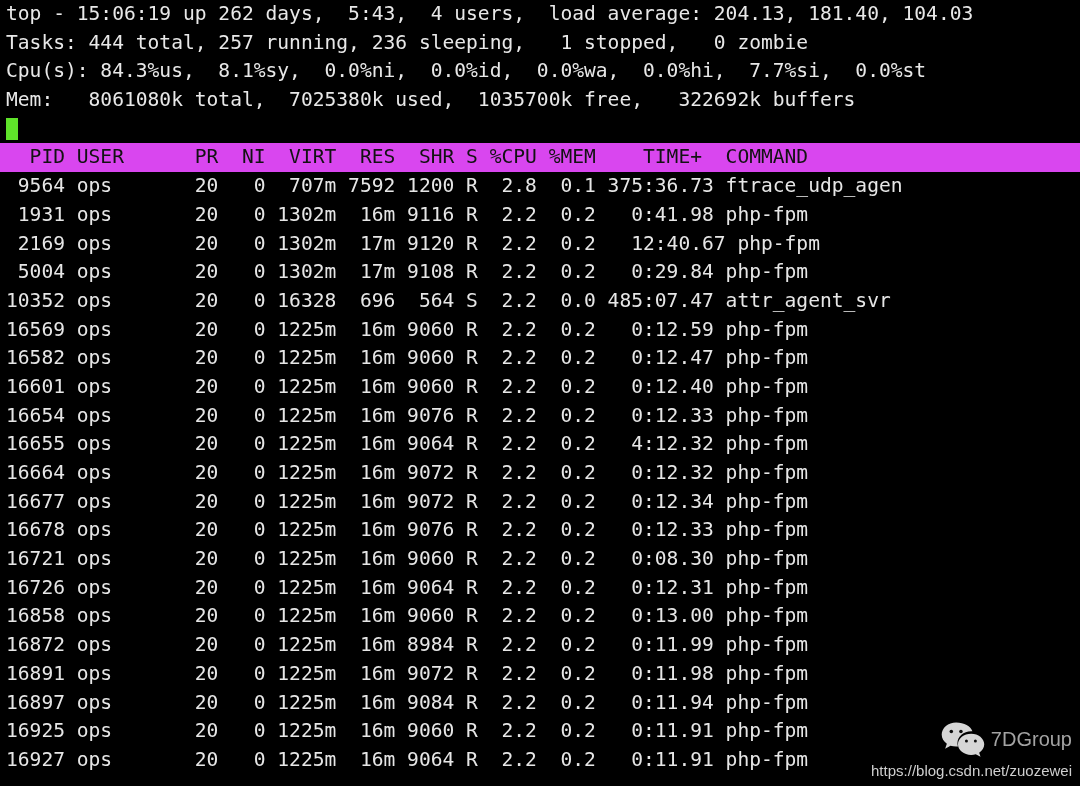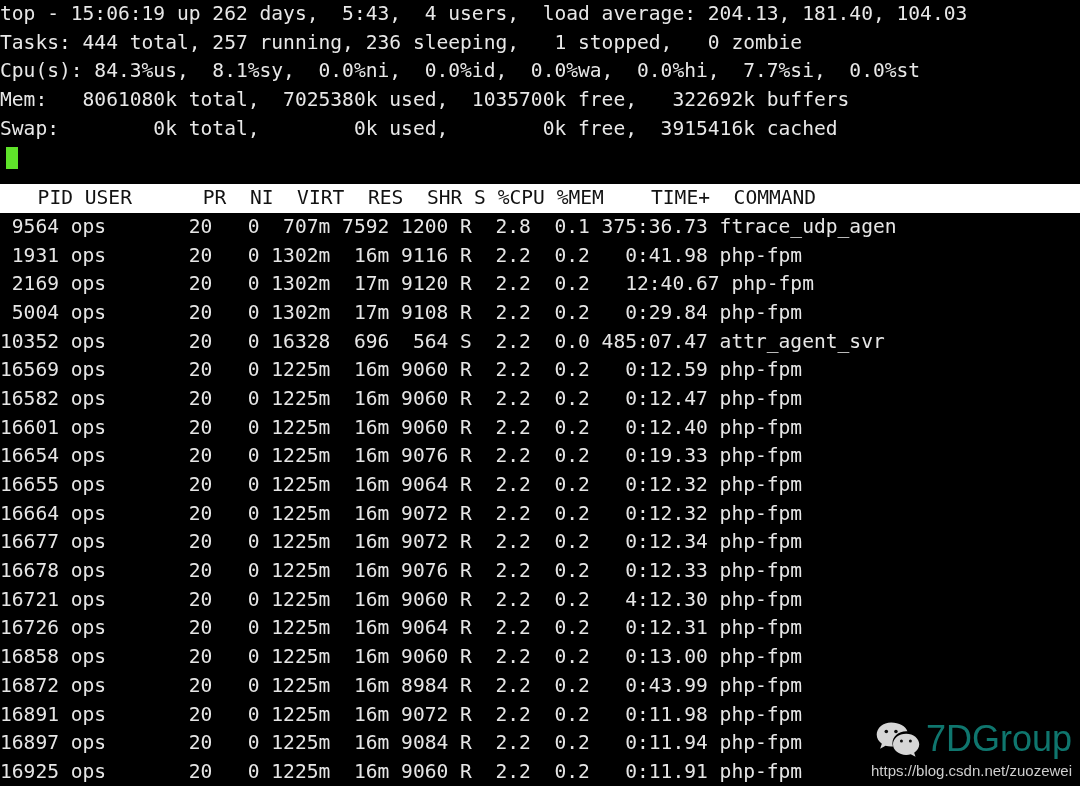--- a/index.html
+++ b/index.html
@@ -23,20 +23,21 @@
     color: #e6e6e6;
     font-family: "DejaVu Sans Mono", "Liberation Mono", monospace;
     font-size: 19.6px;
     line-height: 28.7px;
     letter-spacing: 0px;
     overflow: hidden;
   }
 
   .term-line {
     white-space: pre;
+    padding-left: 6px;
     height: 28.7px;
     font-family: "DejaVu Sans Mono", "Liberation Mono", monospace;
   }
 
   .summary {
     color: #e8e8e8;
   }
 
   
   .cursor-row {
@@ -48,33 +49,33 @@
   .cursor-block {
     display: inline-block;
     width: 12px;
     height: 22px;
     background: #5FE32A;
   }
 
   
   .col-header {
     white-space: pre;
-    background: #ffffff;
+    background: #d946ef;
     color: #121212;
     height: 28.7px;
     line-height: 28.7px;
-    padding-left: 14px;
+    padding-left: 6px;
     width: 1080px;
     box-sizing: border-box;
     font-family: "DejaVu Sans Mono", "Liberation Mono", monospace;
-    margin-top: 12px;
   }
 
   .proc-row {
     white-space: pre;
+    padding-left: 6px;
     height: 28.7px;
     line-height: 28.7px;
     color: #e6e6e6;
     font-family: "DejaVu Sans Mono", "Liberation Mono", monospace;
   }
 
   
   #watermark {
     position: absolute;
     right: 8px;
@@ -91,22 +92,22 @@
     height: 44px;
   }
   .wm-logo {
     width: 44px;
     height: 36px;
     flex: 0 0 auto;
     opacity: 0.92;
   }
   .wm-name {
     font-family: "Liberation Sans", sans-serif;
-    font-size: 36px;
-    color: #0f766e;
+    font-size: 20px;
+    color: #a3a3a3;
     letter-spacing: 0px;
     line-height: 1;
   }
   .wm-url {
     font-family: "Liberation Sans", sans-serif;
     font-size: 15px;
     color: #cfcfcf;
     margin-top: 2px;
     line-height: 1;
     text-align: right;
@@ -115,47 +116,46 @@
 </head>
 <body>
 
 <div id="terminal">
 
   <div>
     <div class="term-line summary">top - 15:06:19 up 262 days,  5:43,  4 users,  load average: 204.13, 181.40, 104.03</div>
     <div class="term-line summary">Tasks: 444 total, 257 running, 236 sleeping,   1 stopped,   0 zombie</div>
     <div class="term-line summary">Cpu(s): 84.3%us,  8.1%sy,  0.0%ni,  0.0%id,  0.0%wa,  0.0%hi,  7.7%si,  0.0%st</div>
     <div class="term-line summary">Mem:   8061080k total,  7025380k used,  1035700k free,   322692k buffers</div>
-    <div class="term-line summary">Swap:        0k total,        0k used,        0k free,  3915416k cached</div>
   </div>
 
   <div class="cursor-row">
     <span class="cursor-block"></span>
   </div>
 
   <div class="col-header">  PID USER      PR  NI  VIRT  RES  SHR S %CPU %MEM    TIME+  COMMAND                </div>
 
   <div id="process-rows">
       <div class="proc-row"> 9564 ops       20   0  707m 7592 1200 R  2.8  0.1 375:36.73 ftrace_udp_agen</div>
       <div class="proc-row"> 1931 ops       20   0 1302m  16m 9116 R  2.2  0.2   0:41.98 php-fpm</div>
       <div class="proc-row"> 2169 ops       20   0 1302m  17m 9120 R  2.2  0.2   12:40.67 php-fpm</div>
       <div class="proc-row"> 5004 ops       20   0 1302m  17m 9108 R  2.2  0.2   0:29.84 php-fpm</div>
       <div class="proc-row">10352 ops       20   0 16328  696  564 S  2.2  0.0 485:07.47 attr_agent_svr</div>
       <div class="proc-row">16569 ops       20   0 1225m  16m 9060 R  2.2  0.2   0:12.59 php-fpm</div>
       <div class="proc-row">16582 ops       20   0 1225m  16m 9060 R  2.2  0.2   0:12.47 php-fpm</div>
       <div class="proc-row">16601 ops       20   0 1225m  16m 9060 R  2.2  0.2   0:12.40 php-fpm</div>
-      <div class="proc-row">16654 ops       20   0 1225m  16m 9076 R  2.2  0.2   0:19.33 php-fpm</div>
-      <div class="proc-row">16655 ops       20   0 1225m  16m 9064 R  2.2  0.2   0:12.32 php-fpm</div>
+      <div class="proc-row">16654 ops       20   0 1225m  16m 9076 R  2.2  0.2   0:12.33 php-fpm</div>
+      <div class="proc-row">16655 ops       20   0 1225m  16m 9064 R  2.2  0.2   4:12.32 php-fpm</div>
       <div class="proc-row">16664 ops       20   0 1225m  16m 9072 R  2.2  0.2   0:12.32 php-fpm</div>
       <div class="proc-row">16677 ops       20   0 1225m  16m 9072 R  2.2  0.2   0:12.34 php-fpm</div>
       <div class="proc-row">16678 ops       20   0 1225m  16m 9076 R  2.2  0.2   0:12.33 php-fpm</div>
-      <div class="proc-row">16721 ops       20   0 1225m  16m 9060 R  2.2  0.2   4:12.30 php-fpm</div>
+      <div class="proc-row">16721 ops       20   0 1225m  16m 9060 R  2.2  0.2   0:08.30 php-fpm</div>
       <div class="proc-row">16726 ops       20   0 1225m  16m 9064 R  2.2  0.2   0:12.31 php-fpm</div>
       <div class="proc-row">16858 ops       20   0 1225m  16m 9060 R  2.2  0.2   0:13.00 php-fpm</div>
-      <div class="proc-row">16872 ops       20   0 1225m  16m 8984 R  2.2  0.2   0:43.99 php-fpm</div>
+      <div class="proc-row">16872 ops       20   0 1225m  16m 8984 R  2.2  0.2   0:11.99 php-fpm</div>
       <div class="proc-row">16891 ops       20   0 1225m  16m 9072 R  2.2  0.2   0:11.98 php-fpm</div>
       <div class="proc-row">16897 ops       20   0 1225m  16m 9084 R  2.2  0.2   0:11.94 php-fpm</div>
       <div class="proc-row">16925 ops       20   0 1225m  16m 9060 R  2.2  0.2   0:11.91 php-fpm</div>
       <div class="proc-row">16927 ops       20   0 1225m  16m 9064 R  2.2  0.2   0:11.91 php-fpm</div>
     </div>
 
   <div id="watermark">
     <div class="wm-brand">
       <svg class="wm-logo" viewBox="0 0 64 52">
         <g fill="#e9e9e9">

